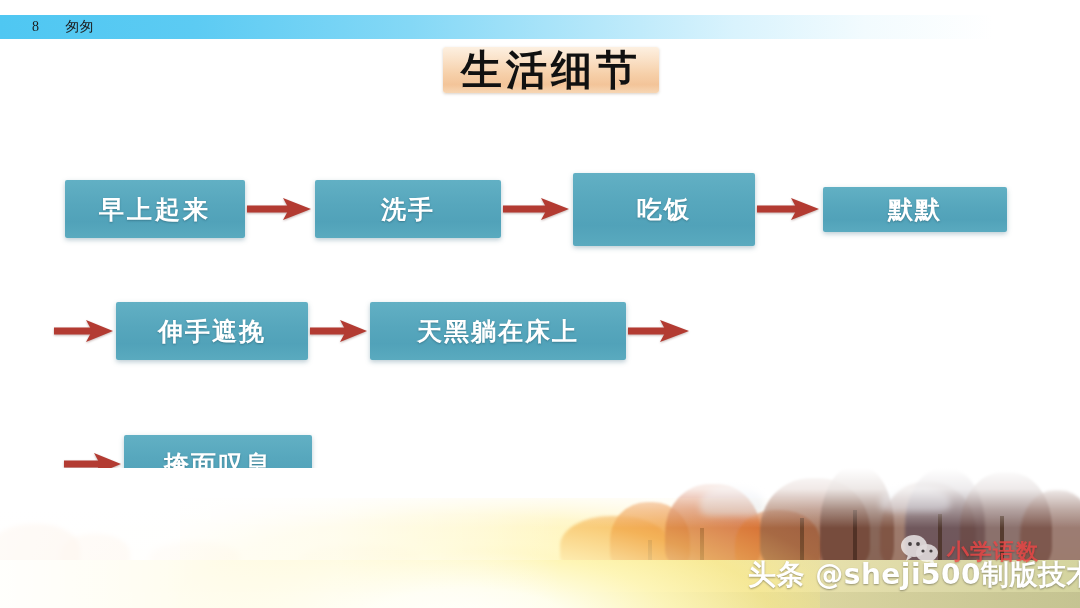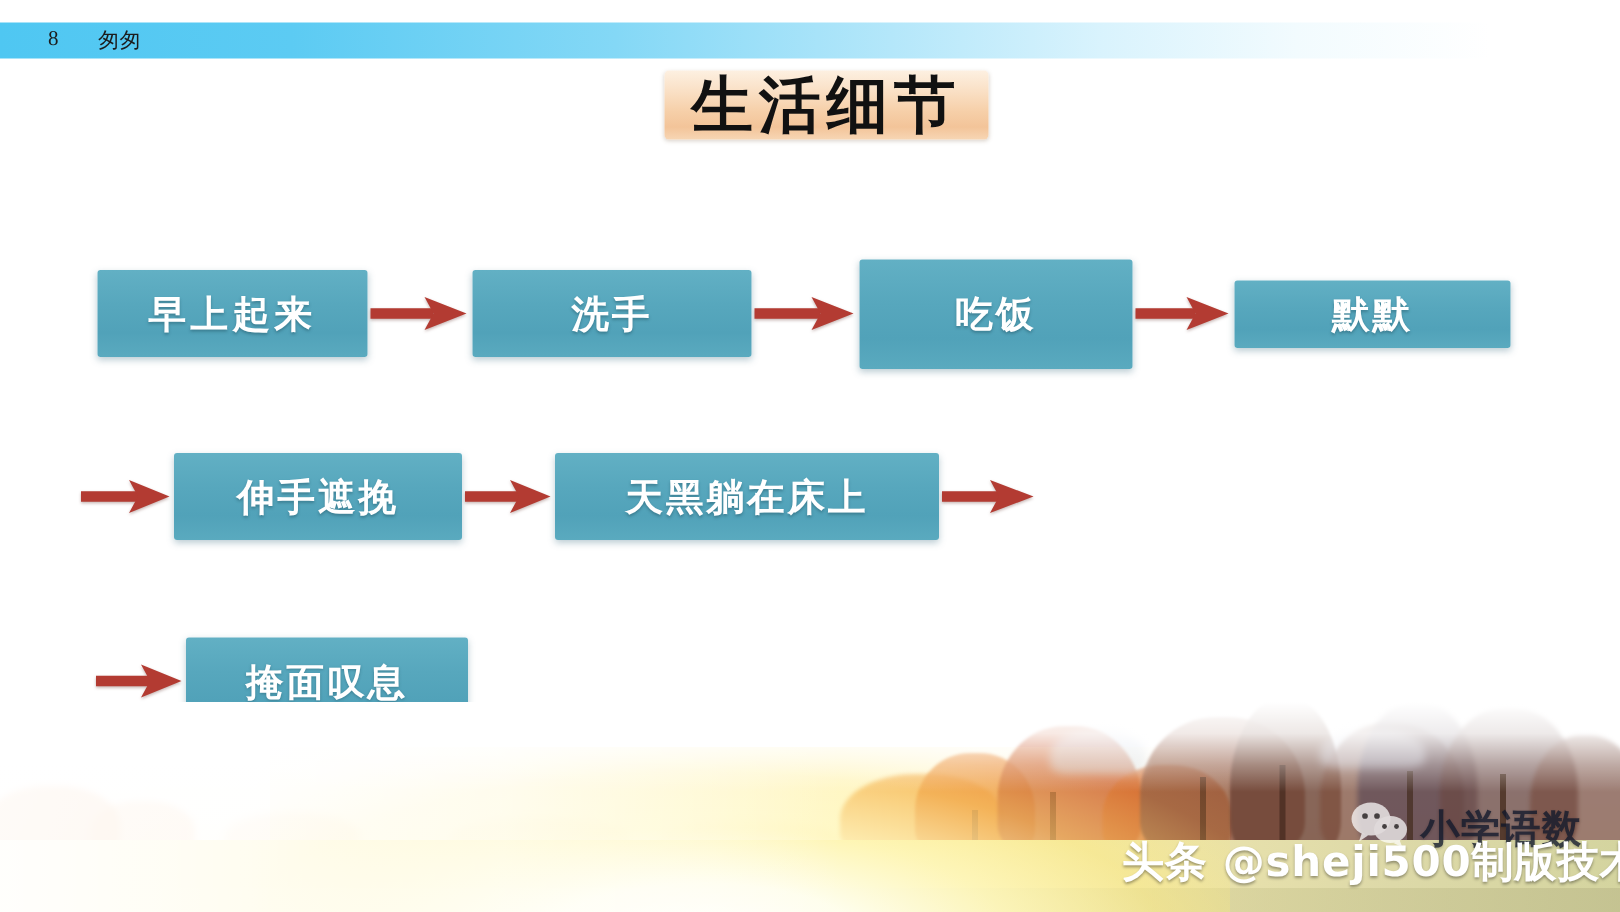--- a/index.html
+++ b/index.html
@@ -85,21 +85,21 @@
 
   
   .flow-row {
     position: absolute;
     display: flex;
     align-items: center;
     height: 60px;
   }
   #row-1 { left: 65px;  top: 179px; }
   #row-2 { left: 52px;  top: 301px; }
-  #row-3 { left: 62px;  top: 424px; }
+  #row-3 { left: 62px;  top: 434px; }
 
   .node {
     background: linear-gradient(to bottom,
        #62b0c4 0%,
        #57a7bd 40%,
        #51a2b9 72%,
        #5aaabf 100%);
     border-radius: 2px;
     box-shadow: 0 2px 5px rgba(60,110,130,0.35);
     display: flex;
@@ -241,23 +241,23 @@
     left: 900px;
     top: 533px;
     z-index: 19;
     display: flex;
     align-items: center;
     gap: 7px;
     opacity: 0.78;
   }
   #wechat-label {
     font-family: "DejaVu Serif", "Liberation Serif", serif;
-    font-size: 26px;
+    font-size: 22px;
     font-weight: 700;
-    color: #0f172a;
+    color: #ef4444;
     white-space: nowrap;
     letter-spacing: 1px;
     text-shadow: 0 1px 2px rgba(0,0,0,0.3);
   }
 </style>
 </head>
 <body>
 
 <div id="slide">
 

